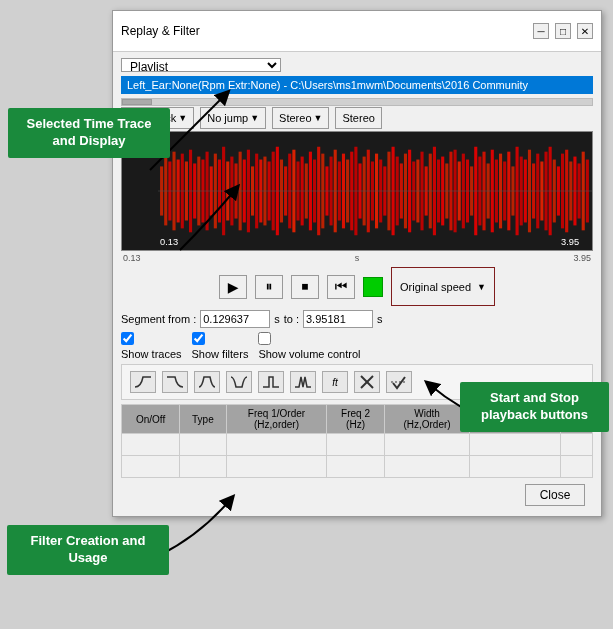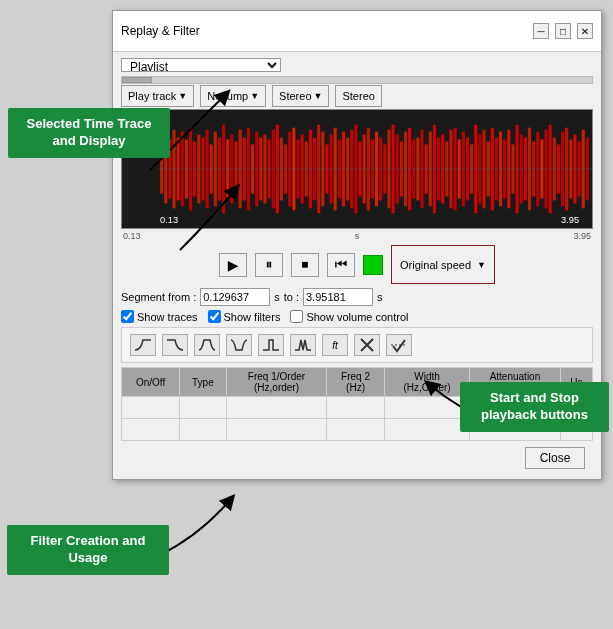--- a/index.html
+++ b/index.html
@@ -222,22 +222,23 @@
     .checkboxes-row {
       display: flex;
       align-items: center;
       gap: 10px;
       margin: 4px 0;
       font-size: 11px;
     }
 
     .checkbox-item {
       display: flex;
-      align-items: flex-end;
+      align-items: flex-start;
       gap: 3px;
+      flex-direction: column;
     }
 
     
     .filter-icons-row {
       display: flex;
       align-items: center;
       gap: 6px;
       background: #f5f5f5;
       border: 1px solid #ccc;
       padding: 6px 8px;
@@ -381,20 +382,21 @@
   </div>
 
   <div class="window-content">
 
     <div class="playlist-row">
       <select class="playlist-select">
         <option>Playlist</option>
       </select>
     </div>
 
+    <div class="filepath-bar">Left_Ear:None(Rpm Extr:None) - C:\Users\ms1mwm\Documents\2016 Community</div>
 
     <div class="scrollbar-h">
       <div class="scrollbar-thumb"></div>
     </div>
 
     <div class="waveform-controls">
       <button class="dropdown-btn">
         <span>Play track</span>
         <span class="dropdown-arrow">▼</span>
       </button>

